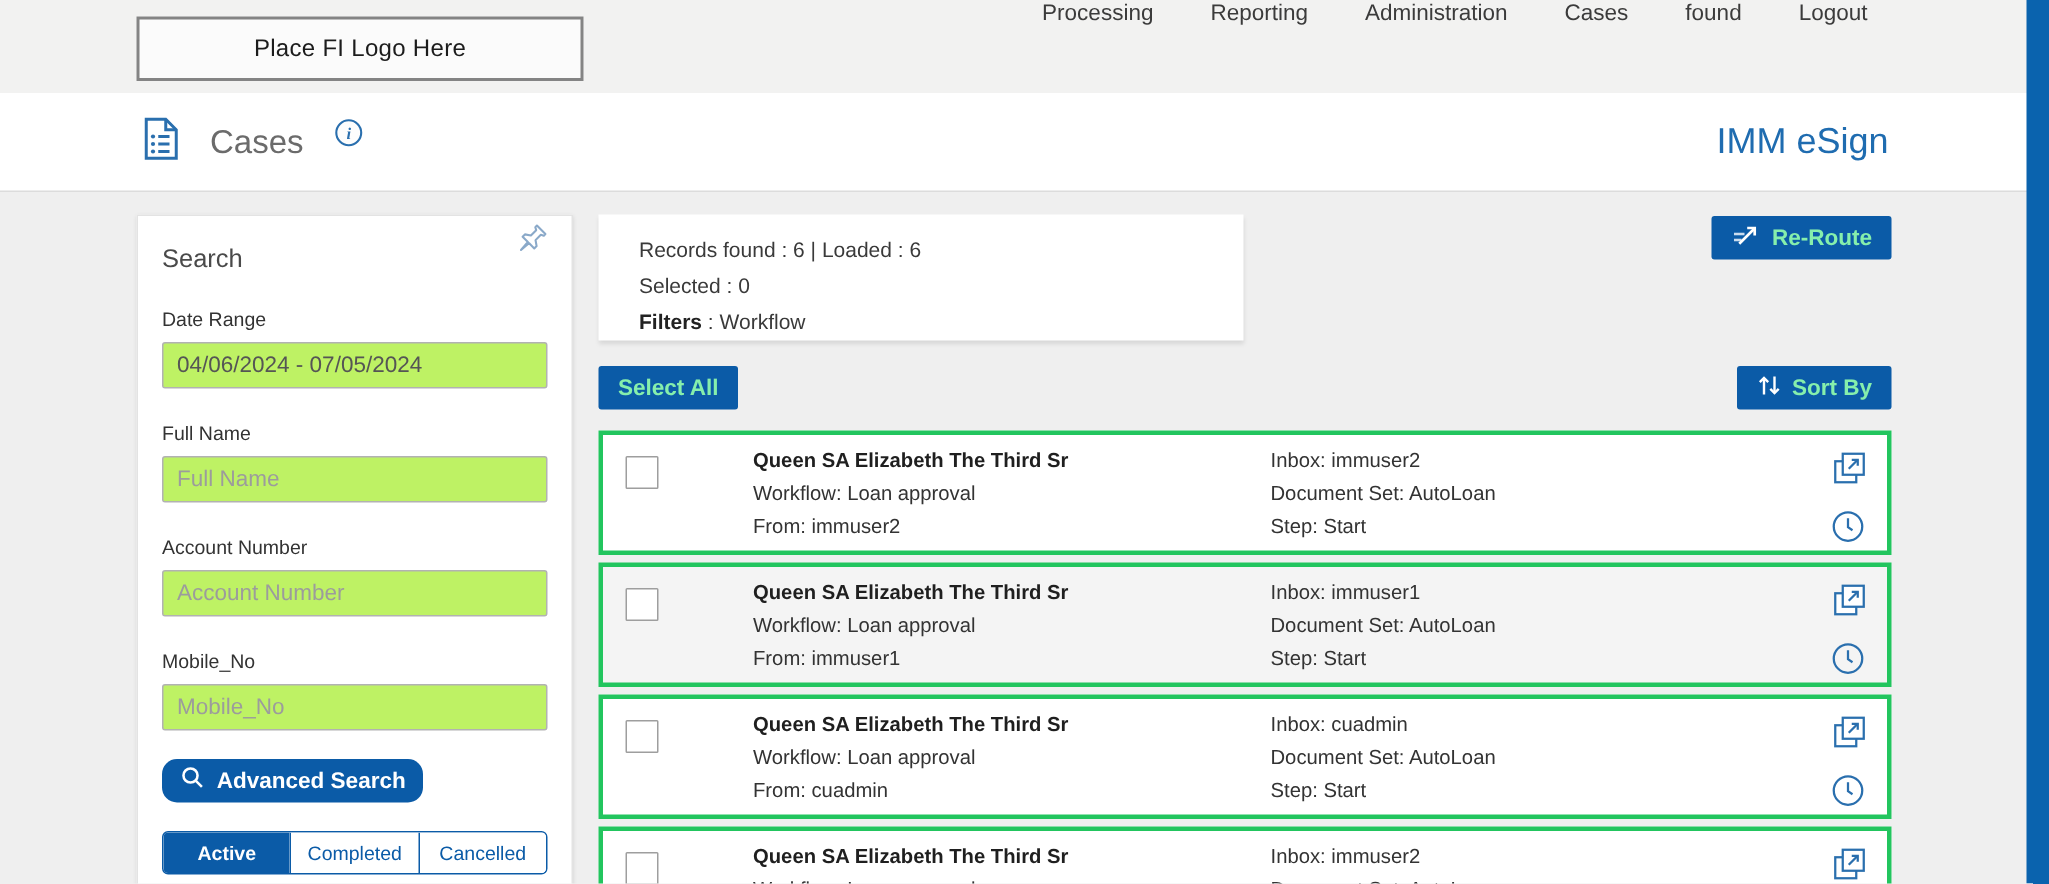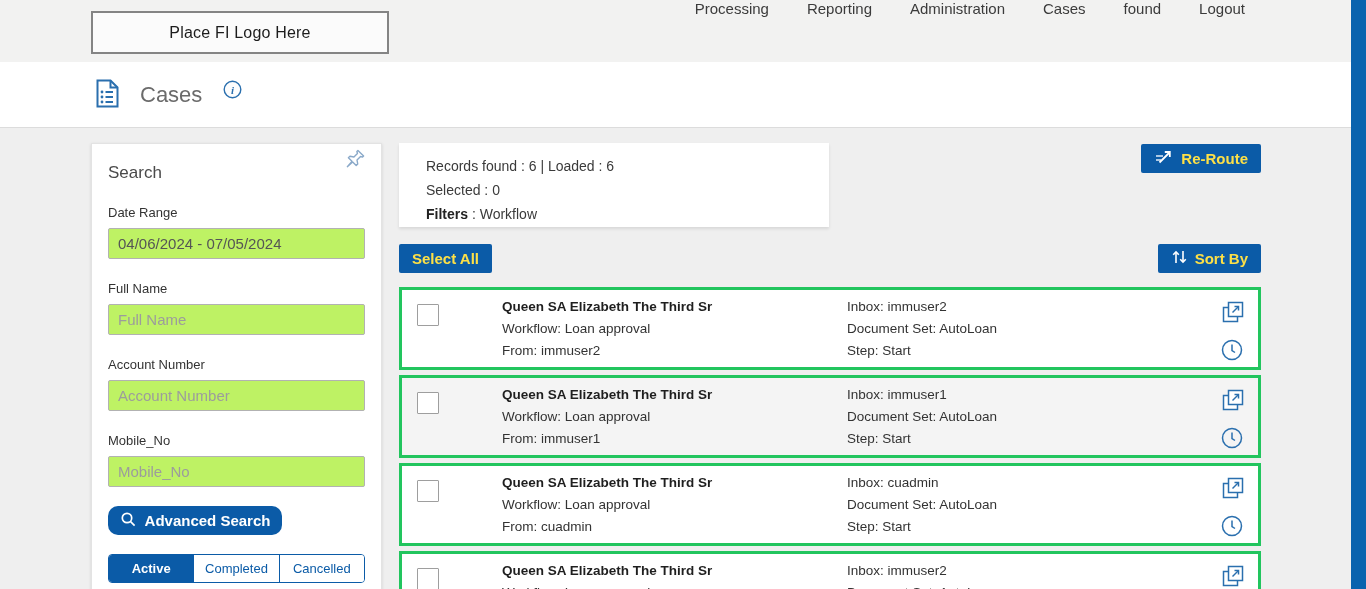--- a/index.html
+++ b/index.html
@@ -88,21 +88,21 @@
   
   .main { position:absolute; left:399px; top:143px; width:862px; height:446px; }
   .summary-box {
     position:absolute; left:0; top:0; width:430px; height:84px;
     background:#fff; box-shadow:0 2px 3px rgba(0,0,0,.10);
     padding:11px 0 0 27px; font-size:14px; color:#3a3a3a; line-height:24px;
   }
   .summary-box b { color:#222; }
   .blue-btn {
     position:absolute; height:29px; border:none; border-radius:2px;
-    background:var(--primary); color:#fde047; font-size:15px; font-weight:bold;
+    background:var(--primary); color:#86efac; font-size:15px; font-weight:bold;
     font-family:"Liberation Sans", sans-serif;
     display:flex; align-items:center; justify-content:flex-end; gap:7px;
     cursor:pointer; padding:0 13px;
   }
   .reroute-btn { top:1px; right:0; }
   .selectall-btn { top:101px; left:0; }
   .sortby-btn { top:101px; right:0; }
 
   
   .rows { position:absolute; top:144px; left:0; width:862px; }
@@ -158,20 +158,21 @@
         </svg>
       </span>
       <span class="page-title">Cases</span>
       <span class="icon" style="margin-top:-8px;">
         <svg width="19" height="19" viewBox="0 0 19 19">
           <circle cx="9.5" cy="9.5" r="8.3" fill="#fdfdfd" stroke="#2a6fae" stroke-width="1.4"></circle>
           <text x="9.5" y="13.5" text-anchor="middle" font-family="Liberation Serif, serif" font-style="italic" font-weight="bold" font-size="11" fill="#2a6fae">i</text>
         </svg>
       </span>
     </div>
+    <div class="brand">IMM eSign</div>
   </div>
 
   <div class="search-card">
     <div class="search-head">
       <div class="search-title">Search</div>
       <span class="pin icon">
         <svg width="28" height="28" viewBox="0 0 28 28">
           <g transform="rotate(45 14 14)" fill="none" stroke="#8aa9c9" stroke-width="1.4" stroke-linejoin="round">
             <path d="M10 3 h8 v1.5 l-1.8 1 v5 l3.3 2.3 v2.2 h-5 l-0.5 7 -0.5 -7 h-5 v-2.2 l3.3 -2.3 v-5 l-1.8 -1 z"></path>
           </g>

